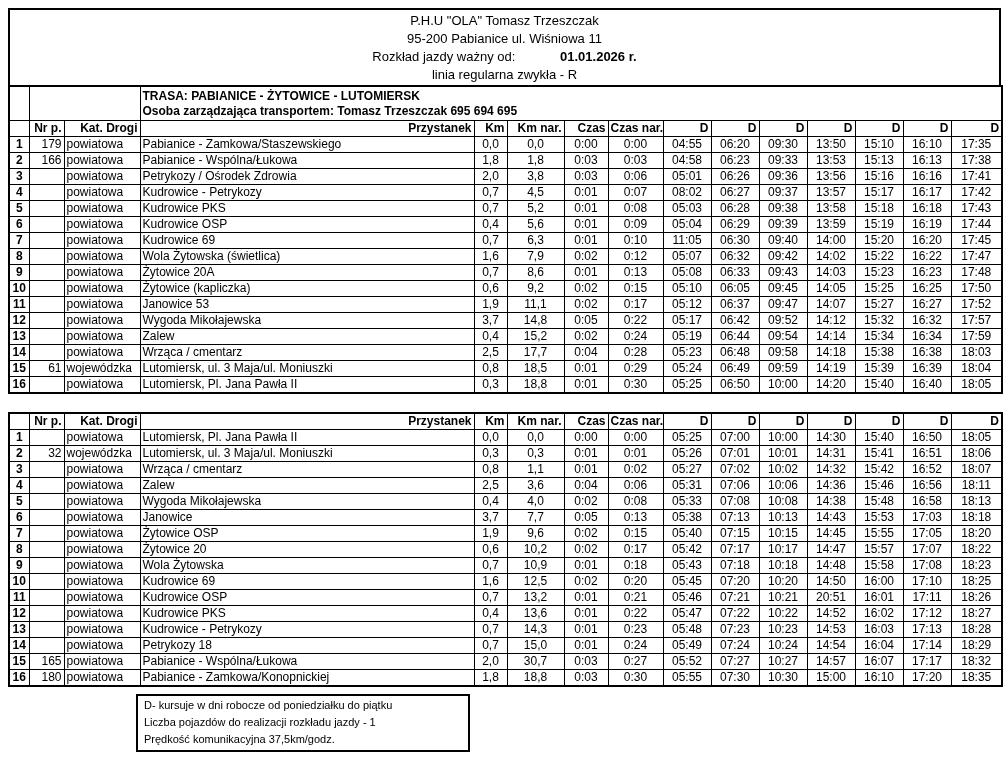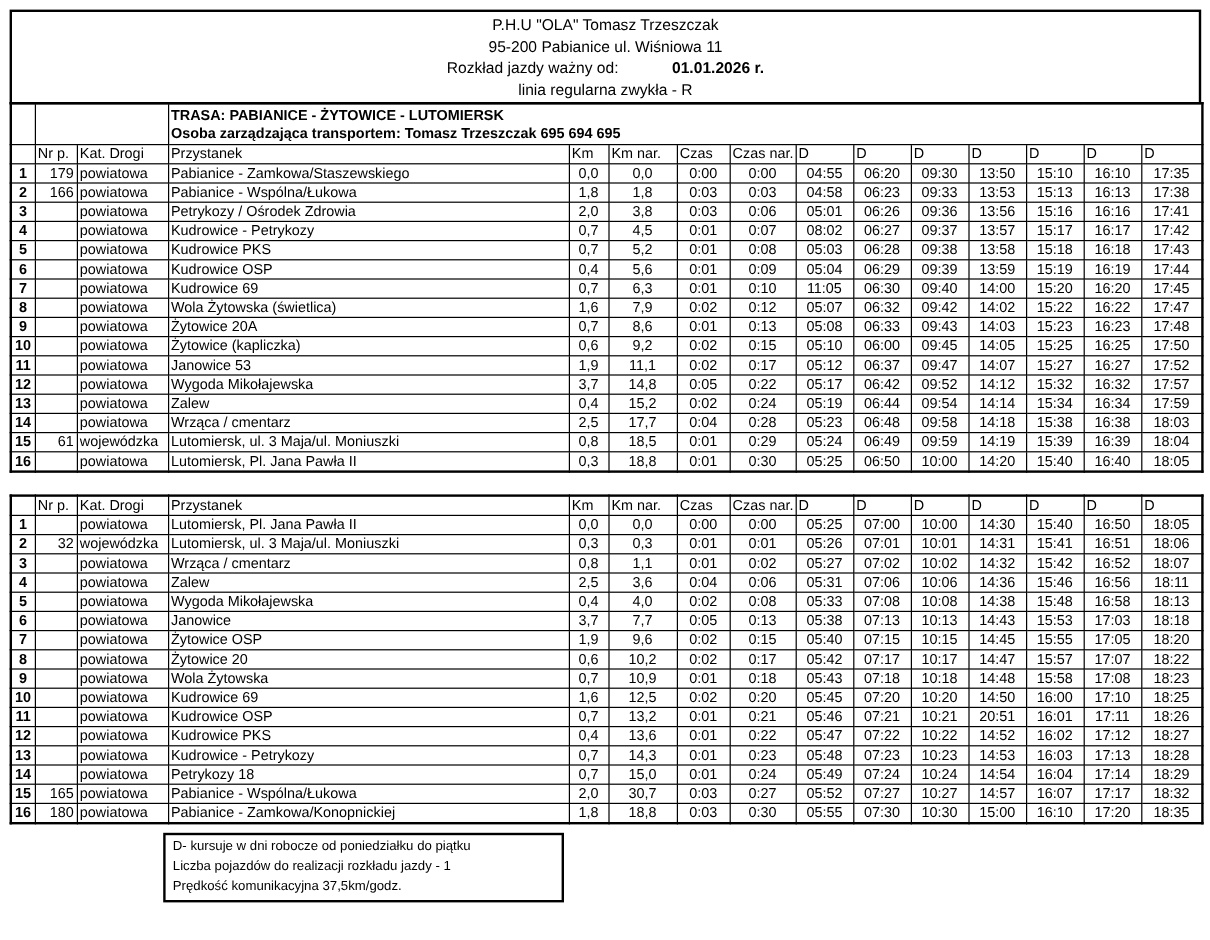--- a/index.html
+++ b/index.html
@@ -44,21 +44,21 @@
   
   tr.route-row td{height:33px;margin-left:20px;}
   td.route-cell{
     font-weight:bold;
     font-size:13px;
     line-height:16px;
     text-align:left;
     padding-left:4px;
   }
   
-  tr.head td{font-weight:normal;text-align:left;}
+  tr.head td{font-weight:bold;text-align:right;}
   td.lp{font-weight:bold;text-align:center;}
   td.nr{font-weight:normal;text-align:right;padding-right:3px;}
   td.kat{text-align:left;padding-left:3px;}
   td.stop{text-align:left;padding-left:4px;}
   td.stop.b{font-weight:normal;}
   td.num,td.t{text-align:center;}
 
   
   .notes-box{
     margin:7px 0 0 128px;
@@ -281,21 +281,21 @@
         <tr>
           <td class="lp">10</td>
           <td class="nr"></td>
           <td class="kat">powiatowa</td>
           <td class="stop">Żytowice (kapliczka)</td>
           <td class="num">0,6</td>
           <td class="num">9,2</td>
           <td class="num">0:02</td>
           <td class="num">0:15</td>
           <td class="t">05:10</td>
-          <td class="t">06:00</td>
+          <td class="t">06:05</td>
           <td class="t">09:45</td>
           <td class="t">14:05</td>
           <td class="t">15:25</td>
           <td class="t">16:25</td>
           <td class="t">17:50</td>
         </tr>
         <tr>
           <td class="lp">11</td>
           <td class="nr"></td>
           <td class="kat">powiatowa</td>

